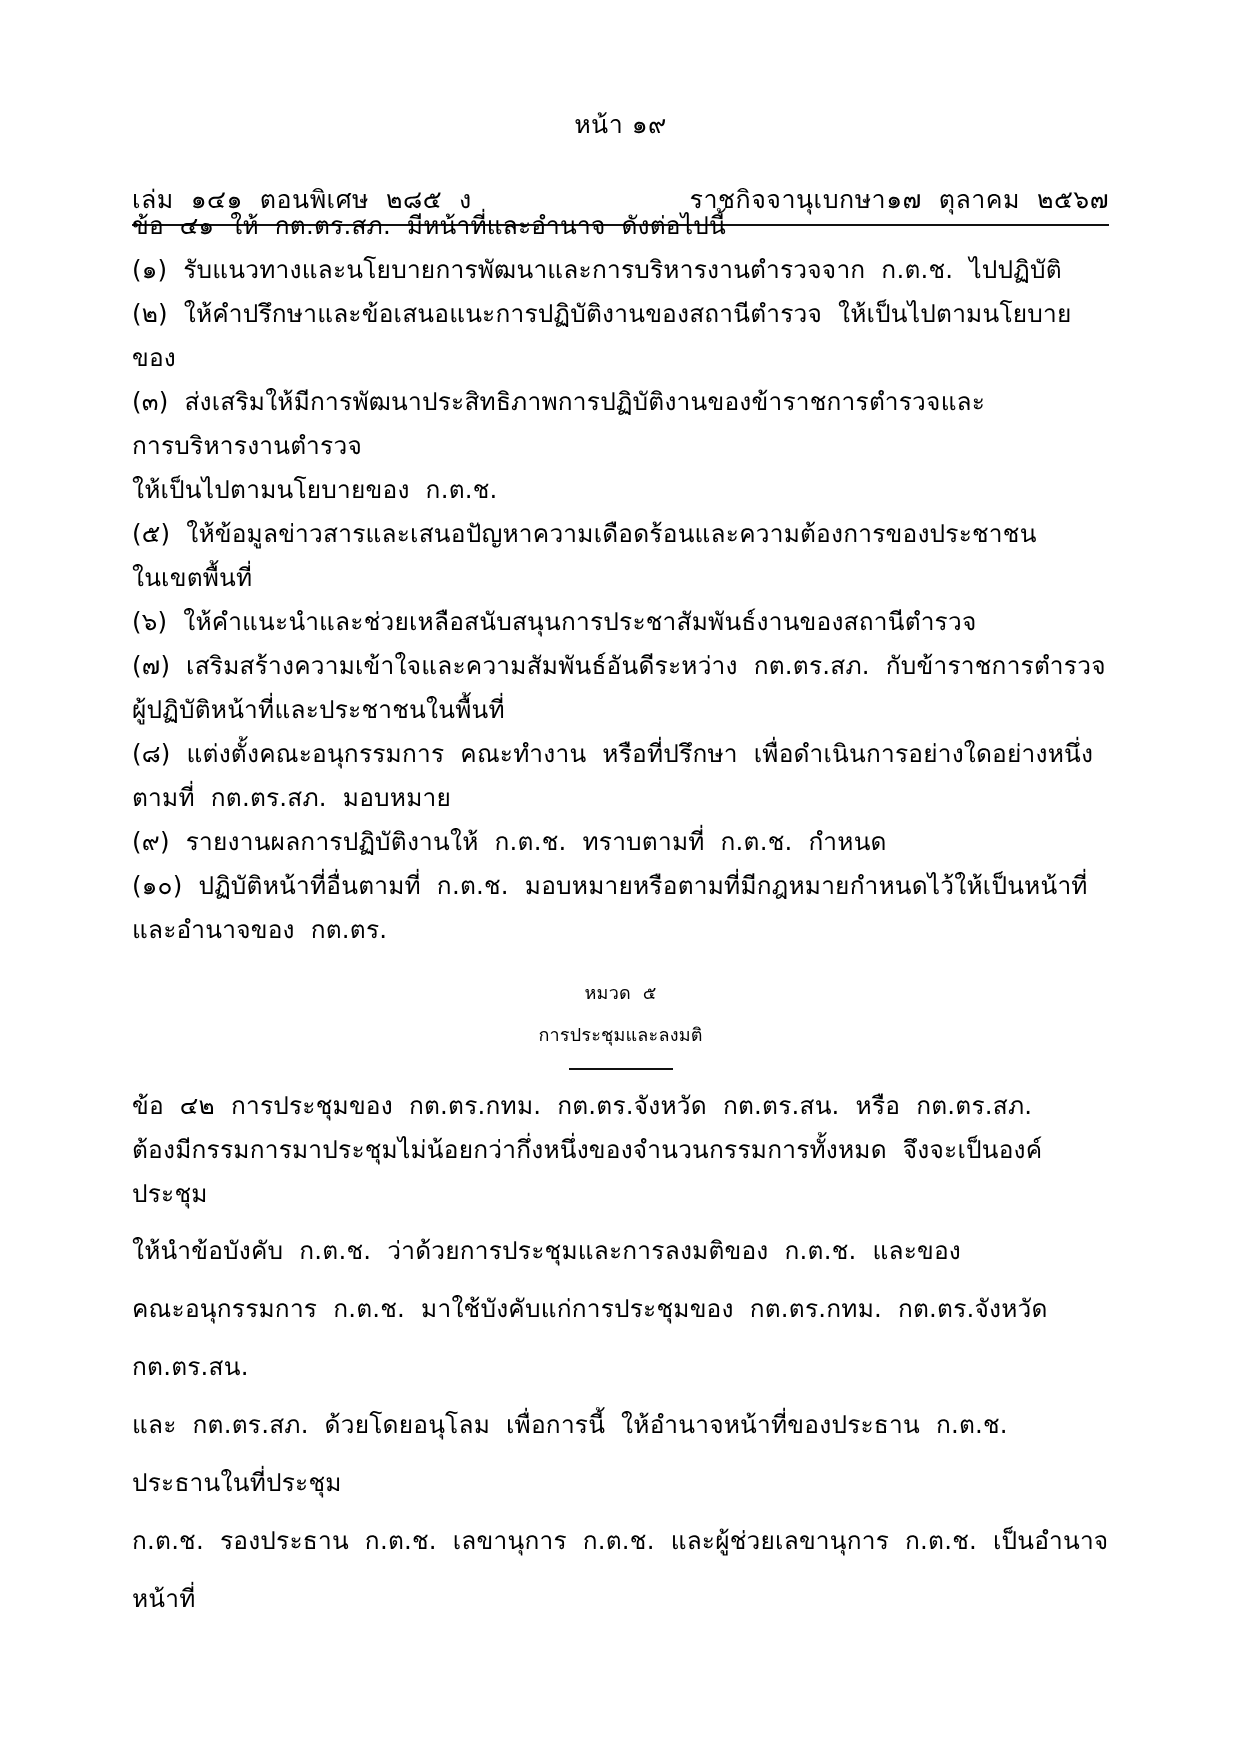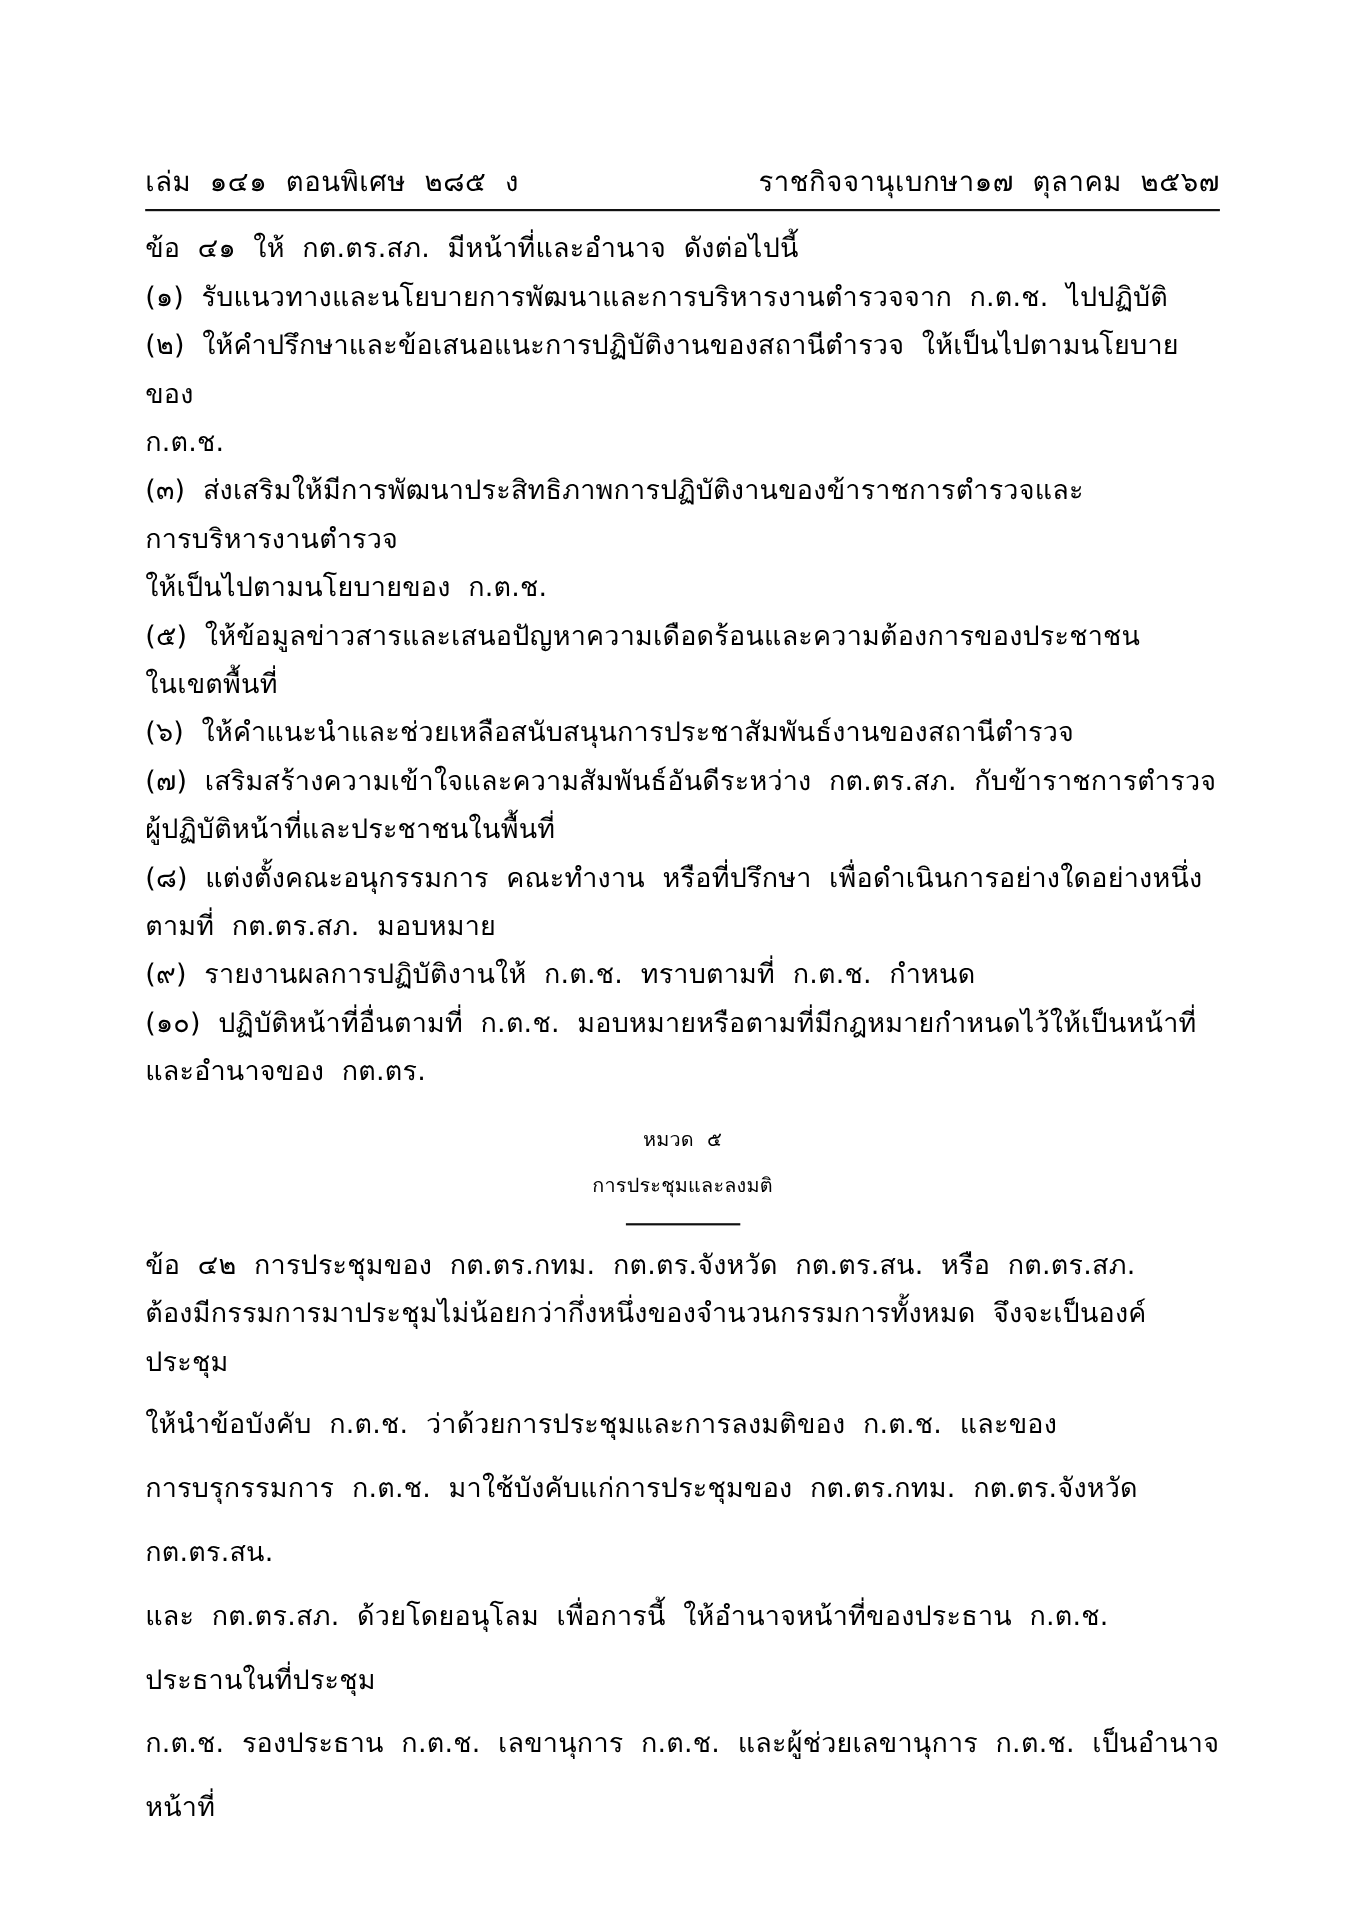--- a/index.html
+++ b/index.html
@@ -111,38 +111,38 @@
     border-top: 2.4px solid #111;
     margin: 0;
   }
 </style>
 </head>
 <body>
 
 <div class="page">
 
   <div class="masthead">
+    <div class="page-number-line">หน้า ๑๙</div>
 
     <div class="gazette-line">
       <span class="gazette-left">เล่ม  ๑๔๑  ตอนพิเศษ  ๒๘๕  ง</span>
       <span class="gazette-center">ราชกิจจานุเบกษา</span>
       <span class="gazette-right">๑๗  ตุลาคม  ๒๕๖๗</span>
     </div>
 
     <hr class="masthead-rule">
   </div>
 
   <div class="body-col">
 
     <p class="para">ข้อ  ๔๑  ให้  กต.ตร.สภ.  มีหน้าที่และอำนาจ  ดังต่อไปนี้</p>
 
     <p class="para">(๑)  รับแนวทางและนโยบายการพัฒนาและการบริหารงานตำรวจจาก  ก.ต.ช.  ไปปฏิบัติ</p>
 
     <p class="para">(๒)  ให้คำปรึกษาและข้อเสนอแนะการปฏิบัติงานของสถานีตำรวจ  ให้เป็นไปตามนโยบายของ</p>
-    <p class="para">ก.ต.ช.</p>
 
     <p class="para">(๓)  ส่งเสริมให้มีการพัฒนาประสิทธิภาพการปฏิบัติงานของข้าราชการตำรวจและ</p>
     <p class="para">การบริหารงานตำรวจ</p>
 
     <p class="para">ให้เป็นไปตามนโยบายของ  ก.ต.ช.</p>
 
     <p class="para">(๕)  ให้ข้อมูลข่าวสารและเสนอปัญหาความเดือดร้อนและความต้องการของประชาชน</p>
     <p class="para">ในเขตพื้นที่</p>
 
     <p class="para">(๖)  ให้คำแนะนำและช่วยเหลือสนับสนุนการประชาสัมพันธ์งานของสถานีตำรวจ</p>
@@ -165,18 +165,18 @@
         <hr class="chapter-rule">
       </div>
     </div>
 
     <p class="para">ข้อ  ๔๒  การประชุมของ  กต.ตร.กทม.  กต.ตร.จังหวัด  กต.ตร.สน.  หรือ  กต.ตร.สภ.</p>
     <p class="para">ต้องมีกรรมการมาประชุมไม่น้อยกว่ากึ่งหนึ่งของจำนวนกรรมการทั้งหมด  จึงจะเป็นองค์ประชุม</p>
 
     <div class="spacer-sm"></div>
 
     <p class="para loose">ให้นำข้อบังคับ  ก.ต.ช.  ว่าด้วยการประชุมและการลงมติของ  ก.ต.ช.  และของ</p>
-    <p class="para loose">การบรุกรรมการ  ก.ต.ช.  มาใช้บังคับแก่การประชุมของ  กต.ตร.กทม.  กต.ตร.จังหวัด  กต.ตร.สน.</p>
+    <p class="para loose">คณะอนุกรรมการ  ก.ต.ช.  มาใช้บังคับแก่การประชุมของ  กต.ตร.กทม.  กต.ตร.จังหวัด  กต.ตร.สน.</p>
     <p class="para loose">และ  กต.ตร.สภ.  ด้วยโดยอนุโลม  เพื่อการนี้  ให้อำนาจหน้าที่ของประธาน  ก.ต.ช.  ประธานในที่ประชุม</p>
     <p class="para loose">ก.ต.ช.  รองประธาน  ก.ต.ช.  เลขานุการ  ก.ต.ช.  และผู้ช่วยเลขานุการ  ก.ต.ช.  เป็นอำนาจหน้าที่</p>
 
   </div>
 </div>
 
 </body></html>

